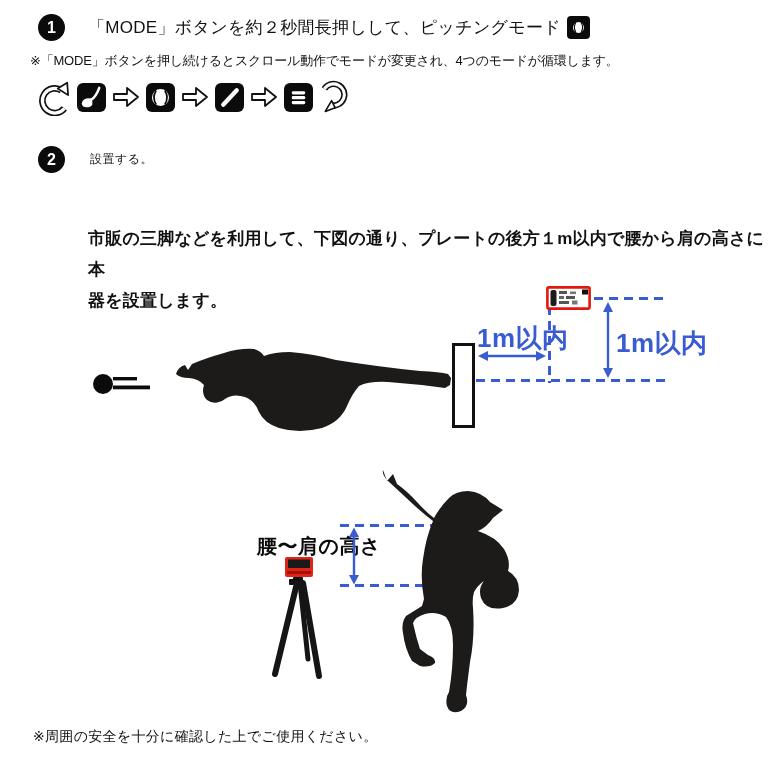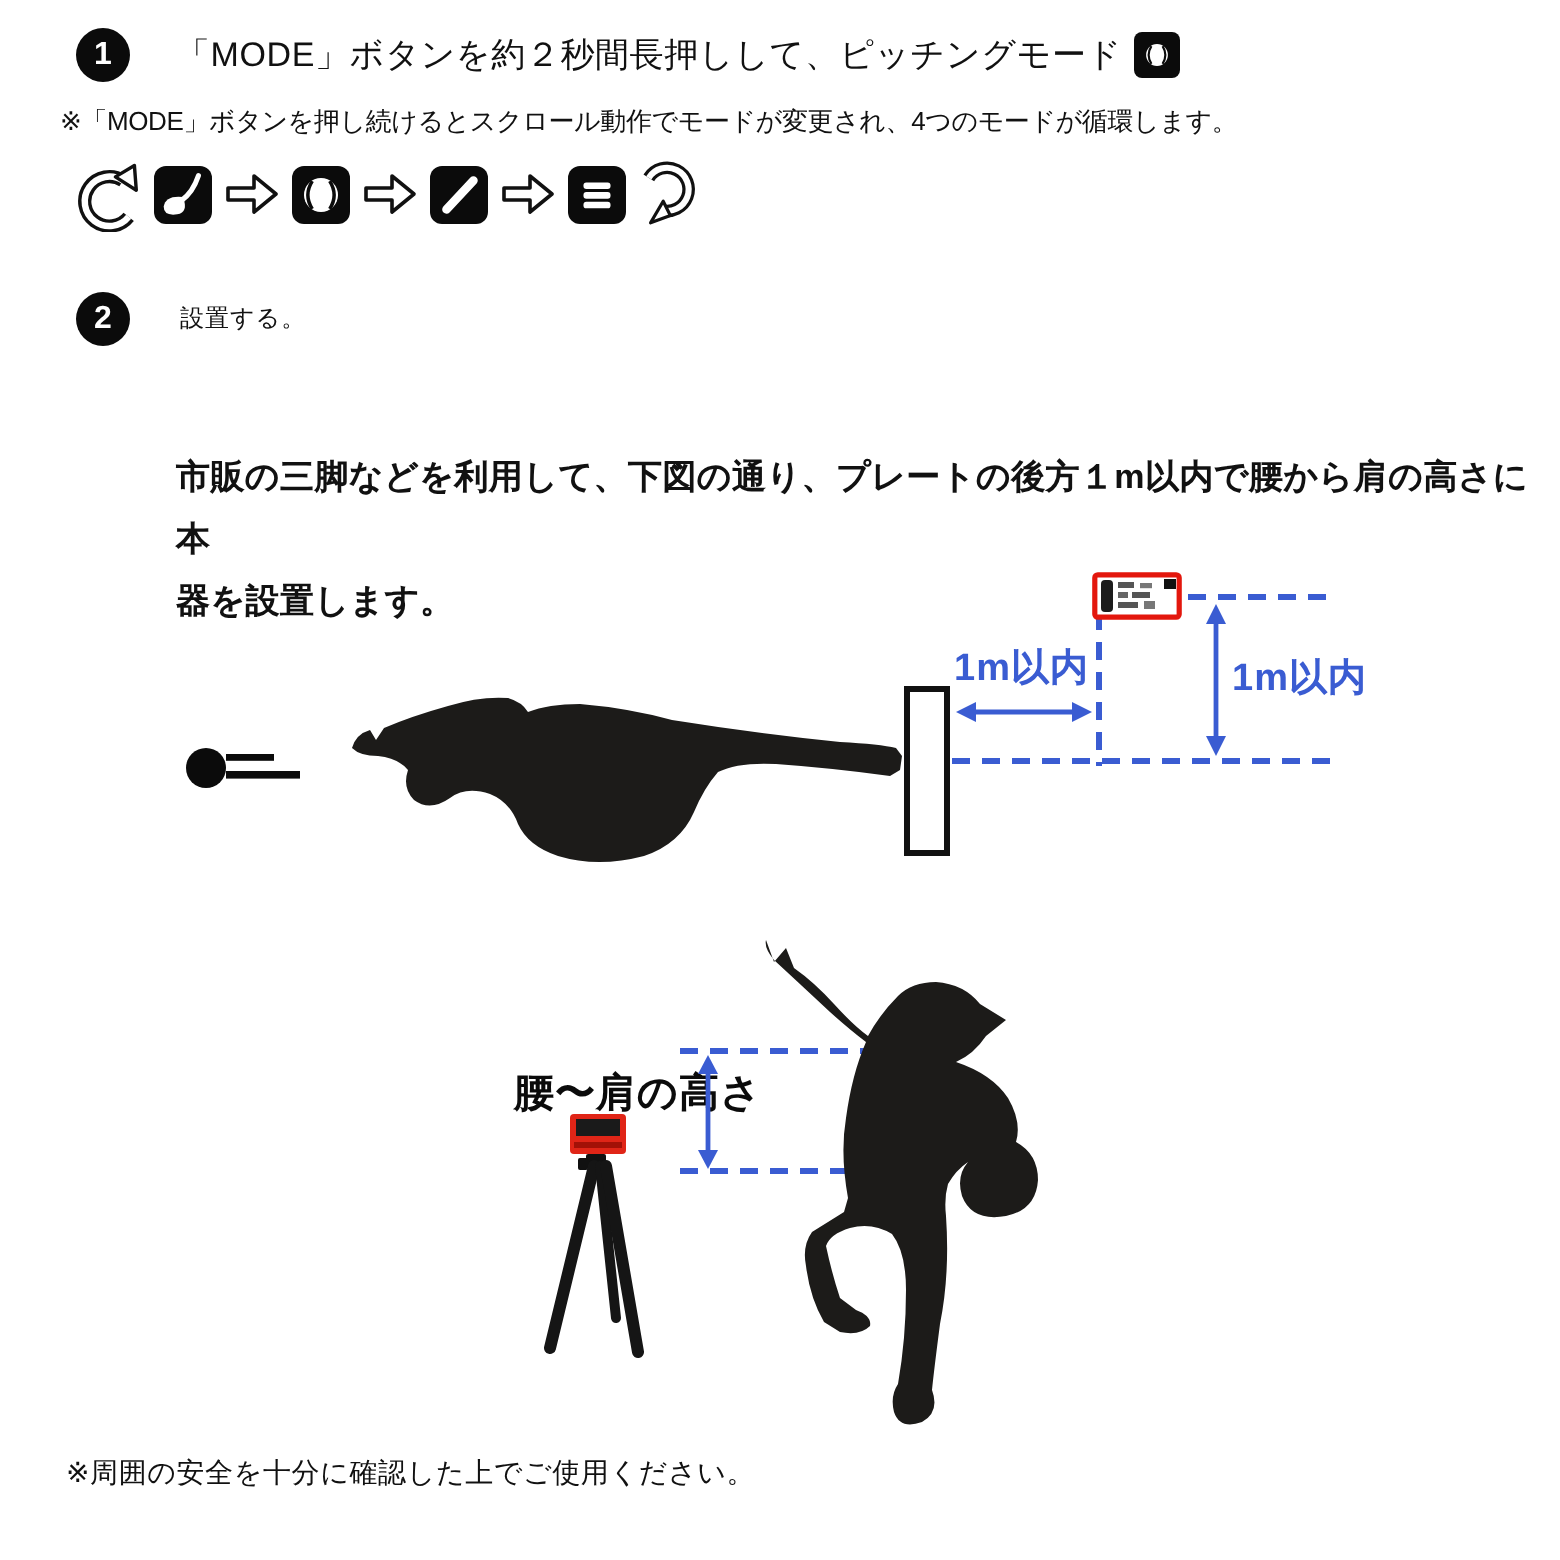--- a/index.html
+++ b/index.html
@@ -41,21 +41,21 @@
   .step2-title{left:90px;top:151px;font-size:12px;font-weight:500;letter-spacing:.5px;}
   .body-bold{
     left:88px;top:183px;width:680px;font-size:17px;font-weight:bold;
     line-height:31px;letter-spacing:.2px;margin-top:40px;
   }
   .plate{
     left:452px;top:343px;width:17px;height:79px;background:#fff;border:3px solid #111;
   }
   .hdash{height:3px;background:repeating-linear-gradient(to right,var(--blue) 0 9px,transparent 9px 15px);}
   .vdash{width:3px;background:repeating-linear-gradient(to bottom,var(--blue) 0 9px,transparent 9px 15px);}
-  .blue-label{color:var(--blue);font-weight:bold;font-size:19px;letter-spacing:.5px;white-space:nowrap;}
+  .blue-label{color:var(--blue);font-weight:bold;font-size:26px;letter-spacing:.5px;white-space:nowrap;}
   .black-label{color:#0b0b0b;font-weight:bold;font-size:20px;letter-spacing:.5px;white-space:nowrap;}
   .footer-note{left:33px;top:728px;font-size:14px;letter-spacing:.3px;white-space:nowrap;}
   svg{display:block;}
 </style>
 </head>
 <body>
 
 <div class="abs step-badge" style="left:38px;top:14px;">
   <span>1</span>
 </div>

